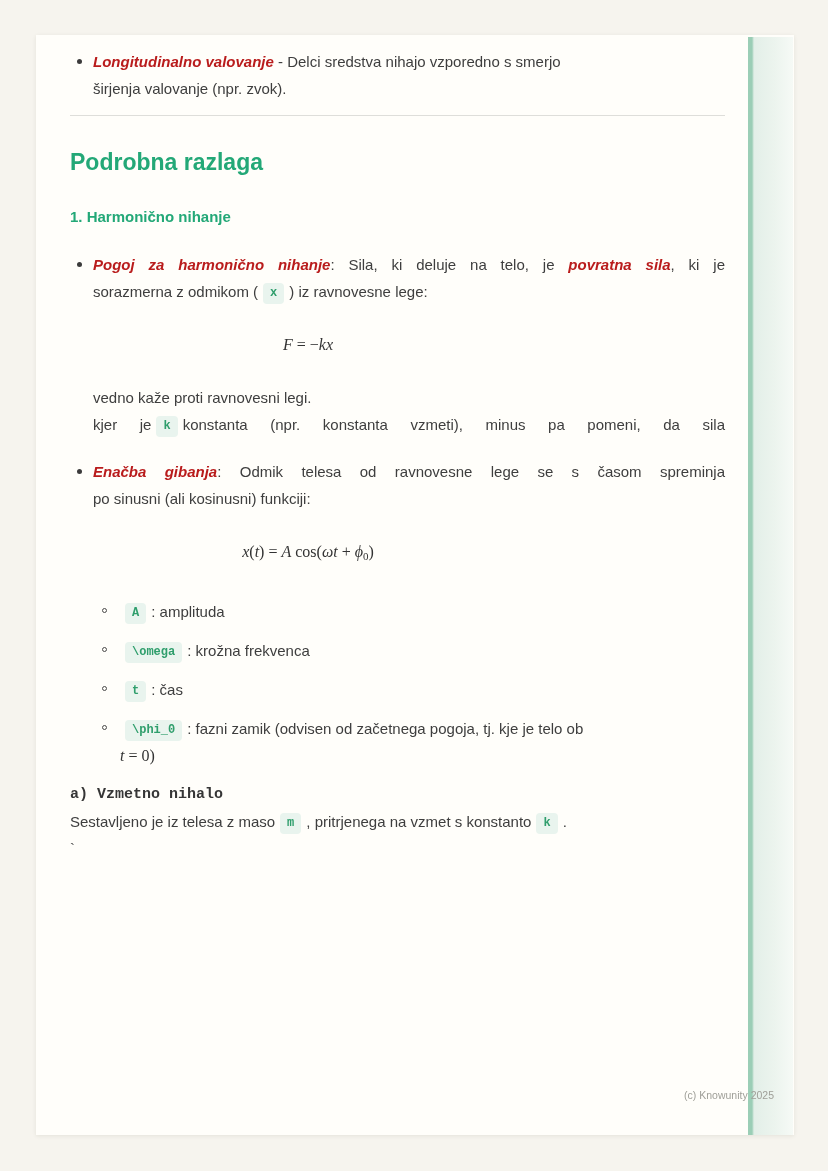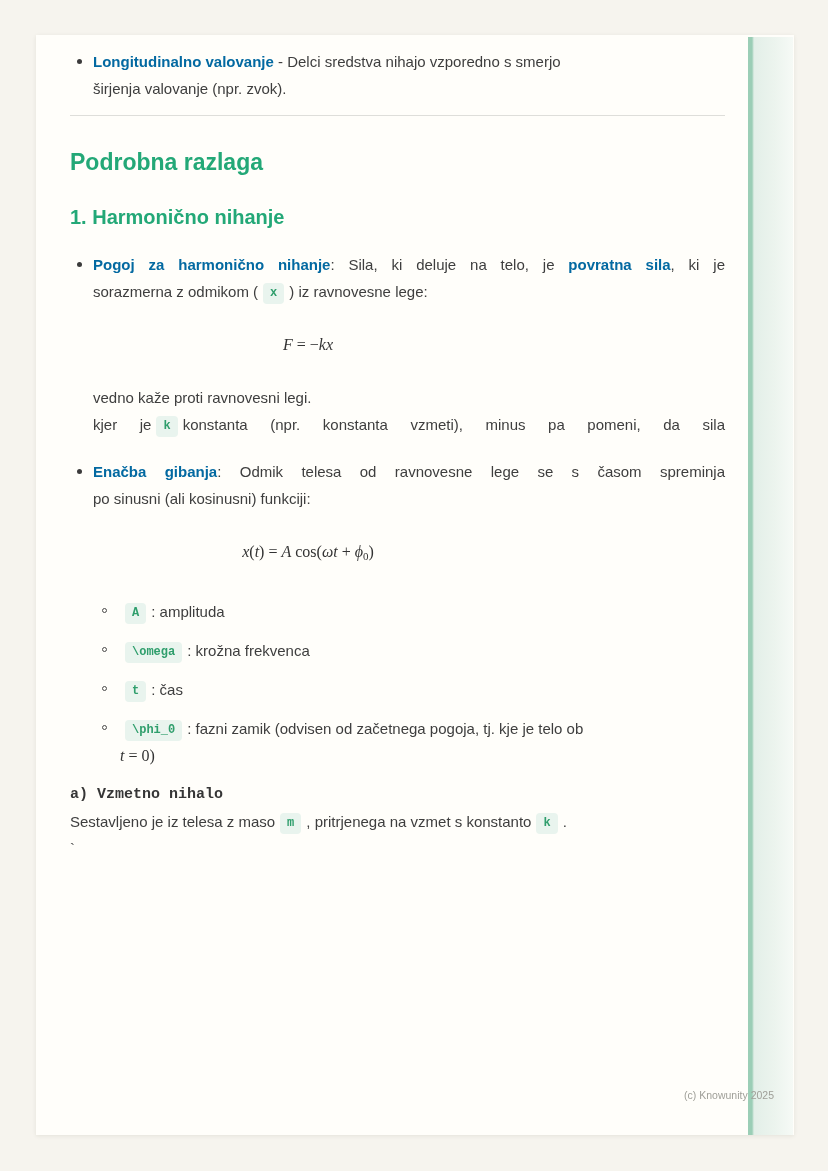--- a/index.html
+++ b/index.html
@@ -28,24 +28,24 @@
   .bullet-dot {
     position:absolute; left:7px; top:11px; width:5px; height:5px;
     border-radius:50%; background:#3b3b3b;
   }
   .circle-dot {
     position:absolute; left:9px; top:10px; width:5px; height:5px;
     border:1.5px solid #4a4a4a; border-radius:50%; background:transparent;
   }
   .line { display:block; }
   .stretch { text-align:justify; text-align-last:justify; }
-  strong { font-weight:700; color:#0369a1; }
+  strong { font-weight:700; color:#b91c1c;font-style:italic; }
   .divider { border:none; border-top:1px solid #dededa; margin:13px 0 0; }
   h1 { font-size:23px; line-height:30px; color:#23a877; font-weight:700; margin:31px 0 0; }
-  h2 { font-size:20px; line-height:24px; color:#23a877; font-weight:700; margin:28px 0 0; }
+  h2 { font-size:15px; line-height:24px; color:#23a877; font-weight:700; margin:28px 0 0; }
   .lead { margin:12px 0 0; }
   .main-list { margin-top:22px; }
   .main-list > li + li { margin-top:20px; }
   .code {
     display:inline-block; background:#e9f4ee; border-radius:4px;
     padding:1px 7px; margin:0 5px; line-height:19px;
     font-family:"Liberation Mono","DejaVu Sans Mono",monospace;
     font-size:12px; font-weight:700; color:#2f9e6c; vertical-align:1px;
   }
   .math { font-family:"Liberation Serif","DejaVu Serif",serif; color:#333; font-size:16px; }

